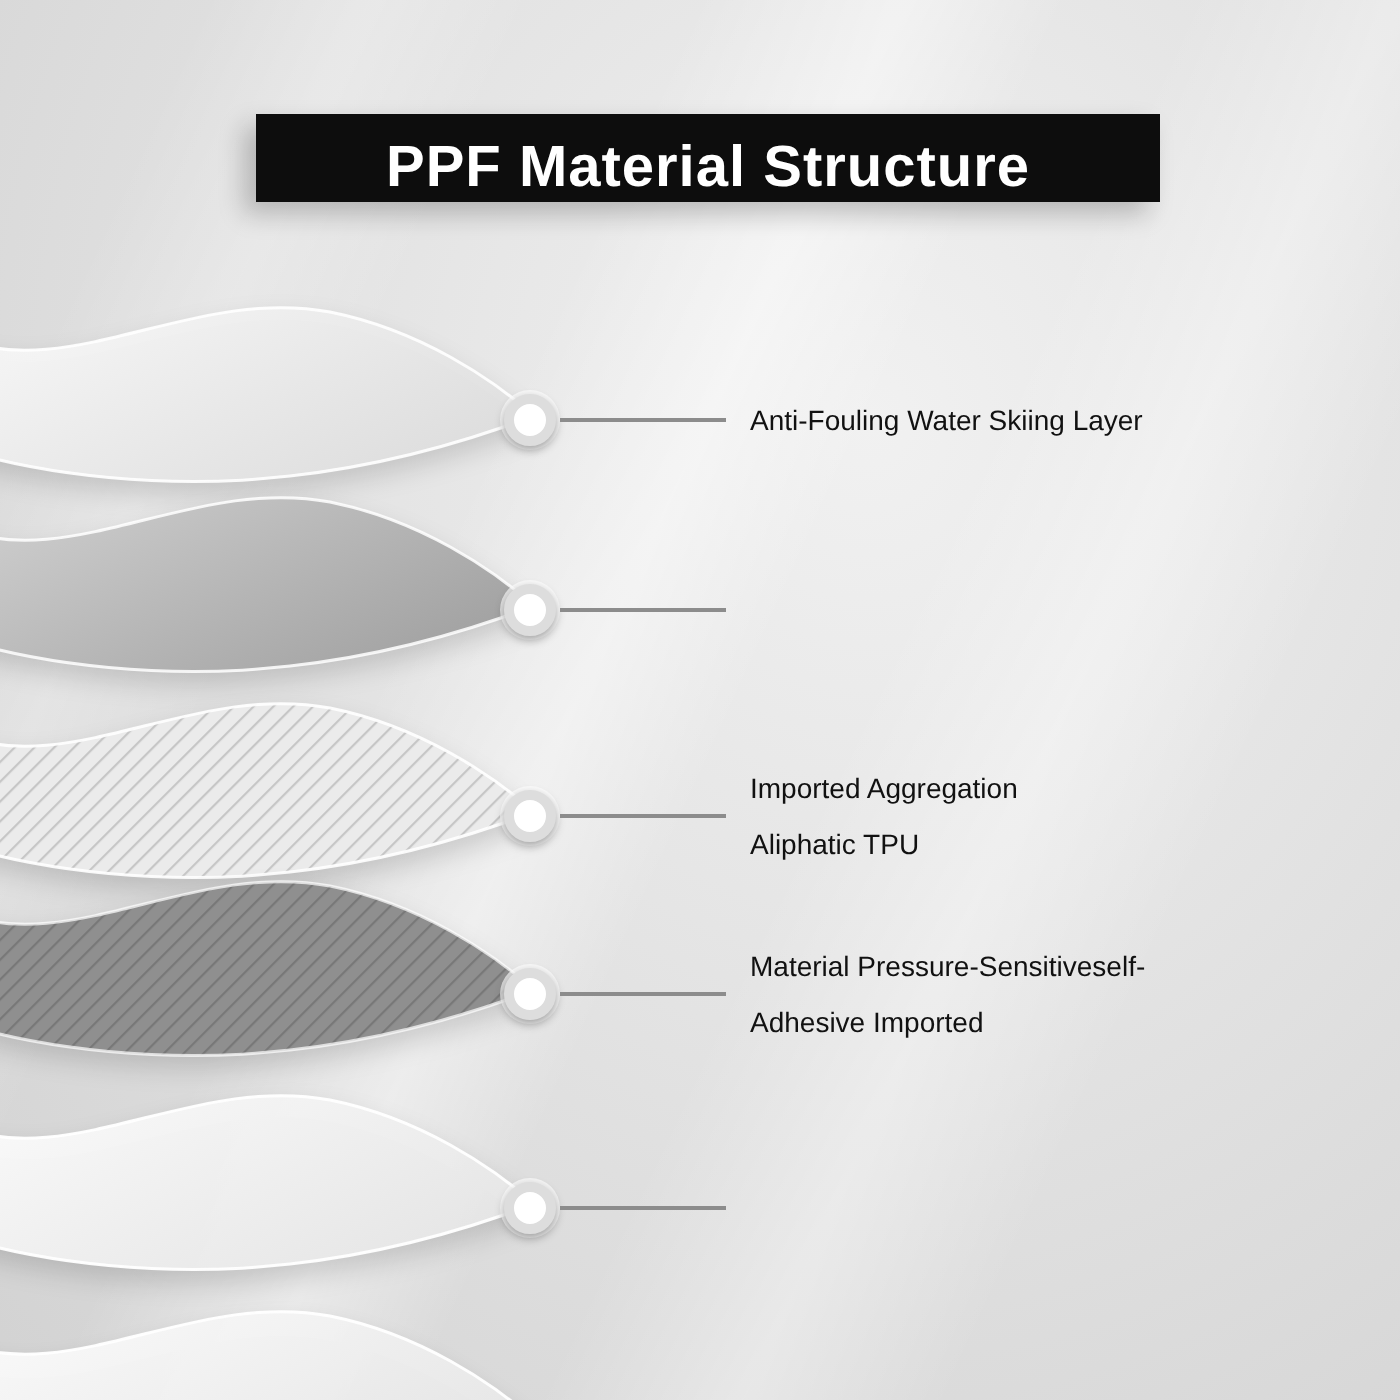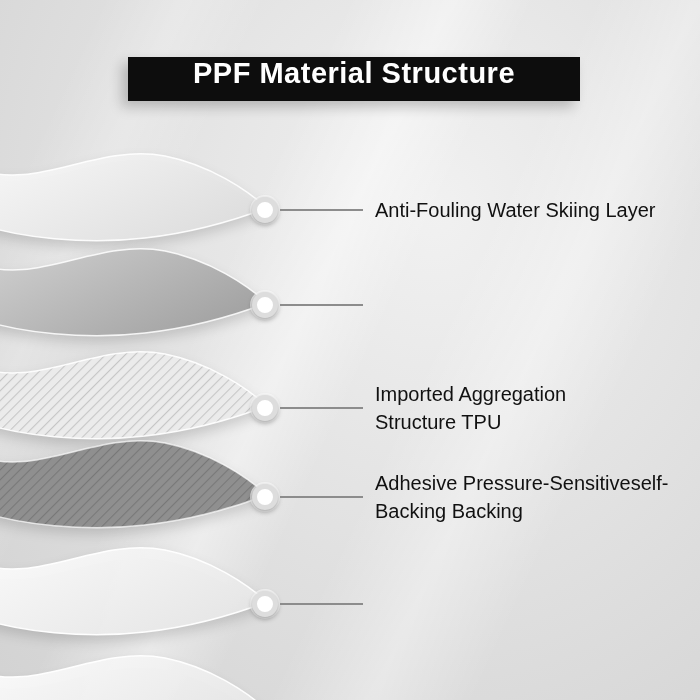--- a/index.html
+++ b/index.html
@@ -14,21 +14,21 @@
     position:absolute;inset:0;
     background:
       linear-gradient(115deg, transparent 34%, rgba(255,255,255,0.45) 44%, transparent 52%),
       linear-gradient(115deg, transparent 58%, rgba(255,255,255,0.35) 68%, transparent 78%),
       linear-gradient(115deg, transparent 10%, rgba(255,255,255,0.25) 18%, transparent 26%);
     pointer-events:none;
   }
   .banner{
     position:absolute;left:128px;top:57px;width:452px;height:44px;
     background:#0d0d0d;
-    display:flex;align-items:flex-start;justify-content:center;
+    display:flex;align-items:flex-end;justify-content:center;
     box-shadow:-6px 6px 12px rgba(0,0,0,0.22);
   }
   .banner .title{
     color:#ffffff;font-size:29px;font-weight:700;letter-spacing:0.5px;white-space:nowrap;
   }
   .layer{position:absolute;left:0;right:0;height:144px;}
   .film{
     position:absolute;left:-25px;top:0;width:330px;height:144px;
     filter:drop-shadow(0 6px 6px rgba(0,0,0,0.14));
   }
@@ -37,21 +37,21 @@
     width:16px;height:16px;border-radius:50%;
     background:#ffffff;border:5px solid #dddddd;
     box-shadow:0 2px 5px rgba(0,0,0,0.35), 0 0 0 2px rgba(255,255,255,0.65);
   }
   .connector{
     position:absolute;left:280px;top:71px;width:83px;height:2px;background:#8c8c8c;
   }
   .label{
     position:absolute;left:375px;top:0;height:144px;
     display:flex;flex-direction:column;justify-content:center;
-    font-size:20px;line-height:28px;color:#111111;
+    font-size:14px;line-height:28px;color:#111111;
   }
   .label span:empty{display:none;}
   .swoosh-bottom{
     position:absolute;left:-25px;top:640px;width:330px;height:144px;
     filter:drop-shadow(0 5px 5px rgba(0,0,0,0.12));
   }
 </style>
 </head>
 <body>
 
@@ -111,33 +111,33 @@
   </div>
 
   <div class="layer" style="top:336px">
     <svg class="film" viewBox="0 0 330 144">
       <path d="M 0 30 C 60 55, 120 5, 190 18 C 235 27, 272 52, 292 70 C 255 84, 215 95, 170 100 C 110 107, 45 100, 0 85 Z" fill="url(#hatchLight)" stroke="rgba(255,255,255,0.9)" stroke-width="1.5"></path>
     </svg>
     <div class="dot"></div>
     <div class="connector"></div>
     <div class="label">
       <span>Imported Aggregation</span>
-      <span>Structure TPU</span>
+      <span>Aliphatic TPU</span>
     </div>
   </div>
 
   <div class="layer" style="top:425px">
     <svg class="film" viewBox="0 0 330 144">
       <path d="M 0 30 C 60 55, 120 5, 190 18 C 235 27, 272 52, 292 70 C 255 84, 215 95, 170 100 C 110 107, 45 100, 0 85 Z" fill="url(#hatchDark)" stroke="rgba(255,255,255,0.7)" stroke-width="1.5"></path>
     </svg>
     <div class="dot"></div>
     <div class="connector"></div>
     <div class="label">
-      <span>Adhesive Pressure-Sensitiveself-</span>
-      <span>Backing Backing</span>
+      <span>Material Pressure-Sensitiveself-</span>
+      <span>Adhesive Imported</span>
     </div>
   </div>
 
   <div class="layer" style="top:532px">
     <svg class="film" viewBox="0 0 330 144">
       <path d="M 0 30 C 60 55, 120 5, 190 18 C 235 27, 272 52, 292 70 C 255 84, 215 95, 170 100 C 110 107, 45 100, 0 85 Z" fill="url(#gradWhite)" stroke="rgba(255,255,255,0.95)" stroke-width="1.5"></path>
     </svg>
     <div class="dot"></div>
     <div class="connector"></div>
   </div>

